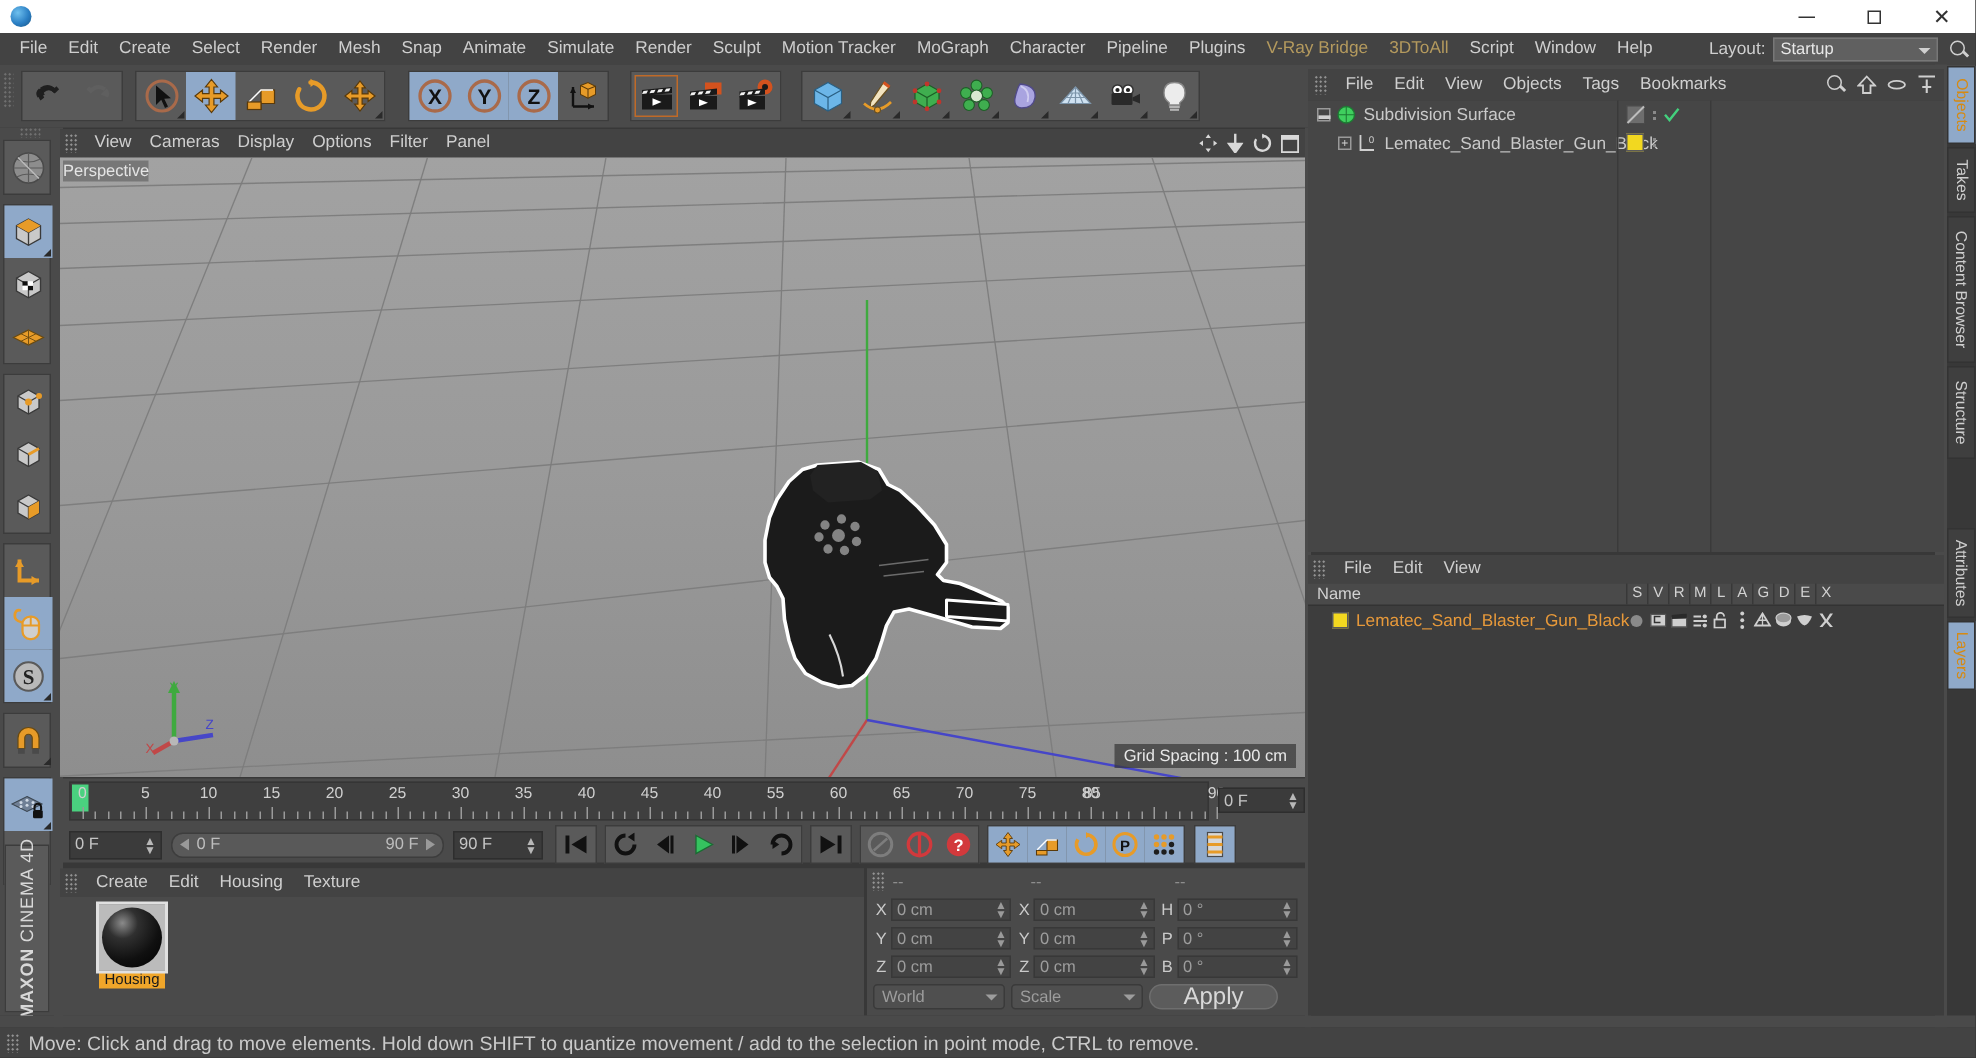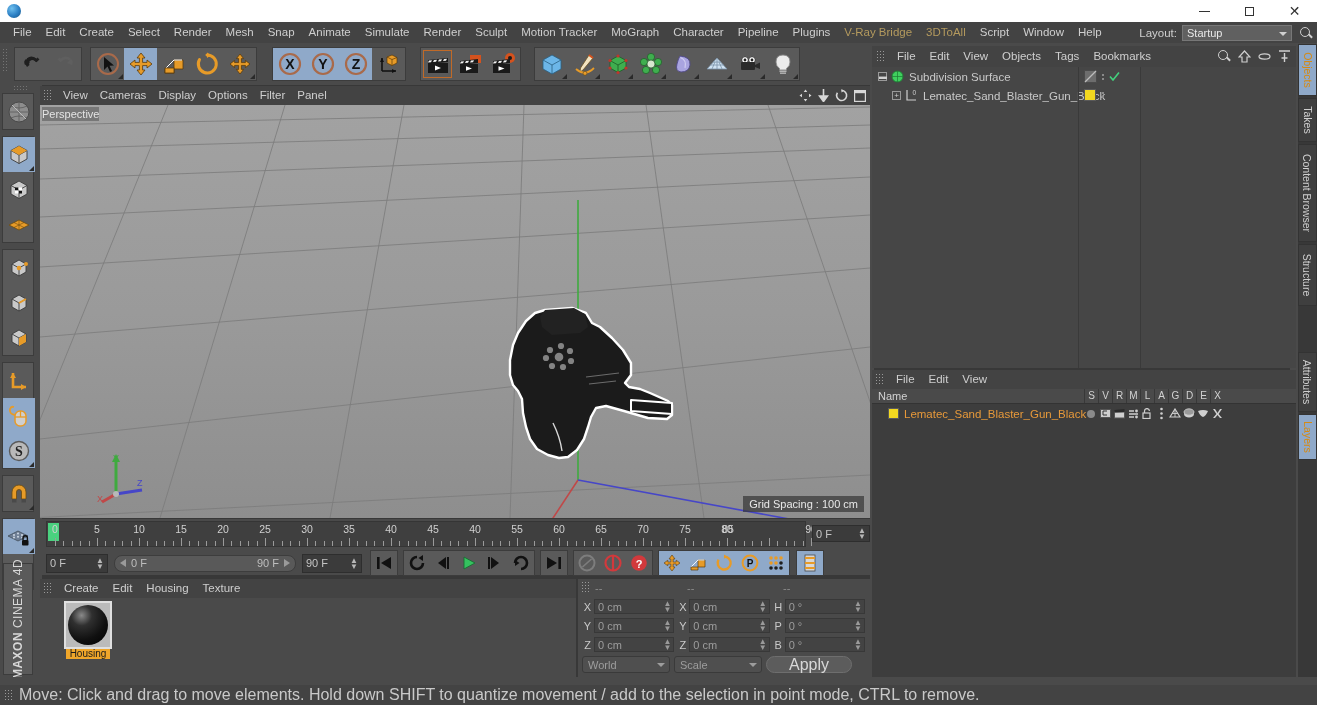--- a/index.html
+++ b/index.html
@@ -259,21 +259,21 @@
 
   
   .statusbar {
     position: absolute; left: 0; top: 685px; width: 1317px; height: 20px;
     background: #434343; display: flex; align-items: center;
   }
   .statusbar .vgrip {
     width: 9px; height: 13px; margin: 0 6px 0 4px;
     background-image: radial-gradient(#9a9a9a 0.7px, transparent 0.8px); background-size: 3px 3px;
   }
-  .status-txt { font-size: 16px; color: #c9c9c9; white-space: nowrap; }
+  .status-txt { font-size: 13px; color: #c9c9c9; white-space: nowrap; }
 
   .bottom-strip { position: absolute; left: 0; top: 677px; width: 1317px; height: 8px; background: #4a4a4a; }
   .right-fill { position: absolute; left: 1290px; top: 43px; width: 8px; height: 642px; background: #4a4a4a; }
   .gap-fill-1 { position: absolute; left: 870px; top: 85px; width: 4px; height: 600px; background: #4a4a4a; }
   .gap-fill-2 { position: absolute; left: 36px; top: 85px; width: 6px; height: 600px; background: #4a4a4a; }
 </style>
 </head>
 <body>
 
 <div id="app">

